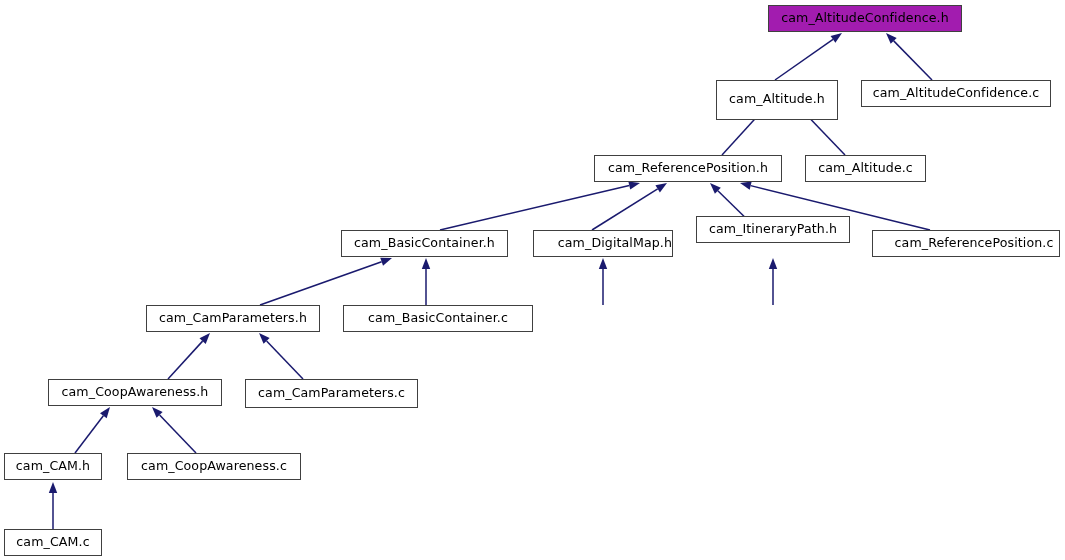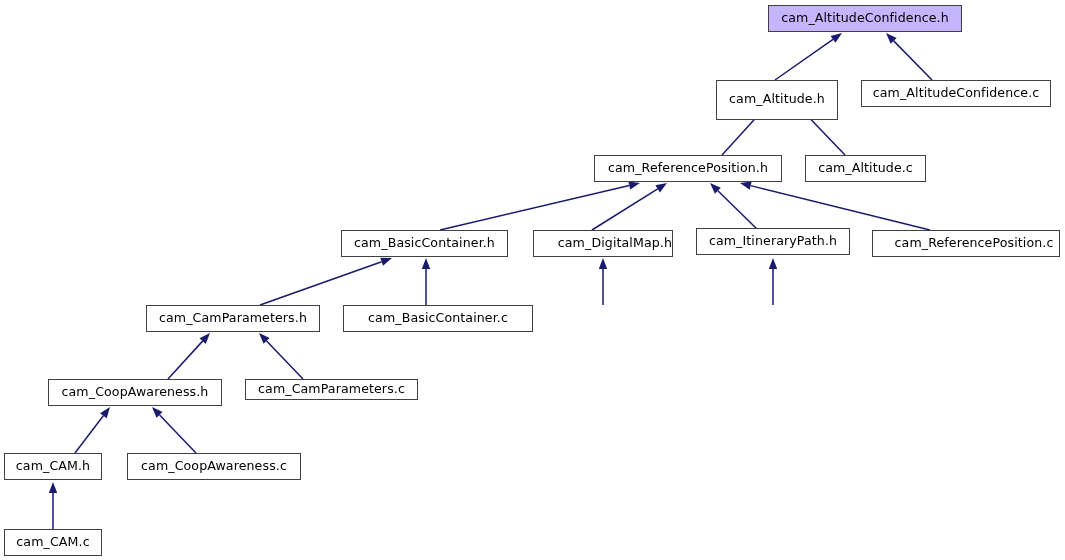--- a/index.html
+++ b/index.html
@@ -34,21 +34,21 @@
     background: #ffffff;
     border: 1.4px solid #404040;
     color: #000000;
     font-size: 12.6px;
     line-height: 1;
     letter-spacing: 0.1px;
     white-space: nowrap;
     z-index: 2;
   }
   .node.highlight {
-    background: #c4b5fd;
+    background: #a21caf;
     border: 1.4px solid #404040;
   }
   .node-label {
     display: block;
     padding-bottom: 1px;
   }
 </style>
 </head>
 <body>
 
@@ -103,36 +103,36 @@
     </div>
     <div class="node" style="left: 805px; top: 155px; width: 121px; height: 27px;">
       <span class="node-label">cam_Altitude.c</span>
     </div>
     <div class="node" style="left: 341px; top: 230px; width: 167px; height: 27px;">
       <span class="node-label">cam_BasicContainer.h</span>
     </div>
     <div class="node" style="left: 533px; top: 230px; width: 140px; height: 27px; justify-content: flex-end;">
       <span class="node-label">cam_DigitalMap.h</span>
     </div>
-    <div class="node" style="left: 696px; top: 228px; width: 154px; height: 27px;">
+    <div class="node" style="left: 696px; top: 216px; width: 154px; height: 27px;">
       <span class="node-label">cam_ItineraryPath.h</span>
     </div>
     <div class="node" style="left: 872px; top: 230px; width: 188px; height: 27px; padding-left: 16px;">
       <span class="node-label">cam_ReferencePosition.c</span>
     </div>
     <div class="node" style="left: 146px; top: 305px; width: 174px; height: 27px;">
       <span class="node-label">cam_CamParameters.h</span>
     </div>
     <div class="node" style="left: 343px; top: 305px; width: 190px; height: 27px;">
       <span class="node-label">cam_BasicContainer.c</span>
     </div>
     <div class="node" style="left: 48px; top: 379px; width: 174px; height: 27px;">
       <span class="node-label">cam_CoopAwareness.h</span>
     </div>
-    <div class="node" style="left: 245px; top: 379px; width: 173px; height: 21px;">
+    <div class="node" style="left: 245px; top: 379px; width: 173px; height: 29px;">
       <span class="node-label">cam_CamParameters.c</span>
     </div>
     <div class="node" style="left: 4px; top: 453px; width: 98px; height: 27px;">
       <span class="node-label">cam_CAM.h</span>
     </div>
     <div class="node" style="left: 127px; top: 453px; width: 174px; height: 27px;">
       <span class="node-label">cam_CoopAwareness.c</span>
     </div>
     <div class="node" style="left: 4px; top: 529px; width: 98px; height: 27px;">
       <span class="node-label">cam_CAM.c</span>

